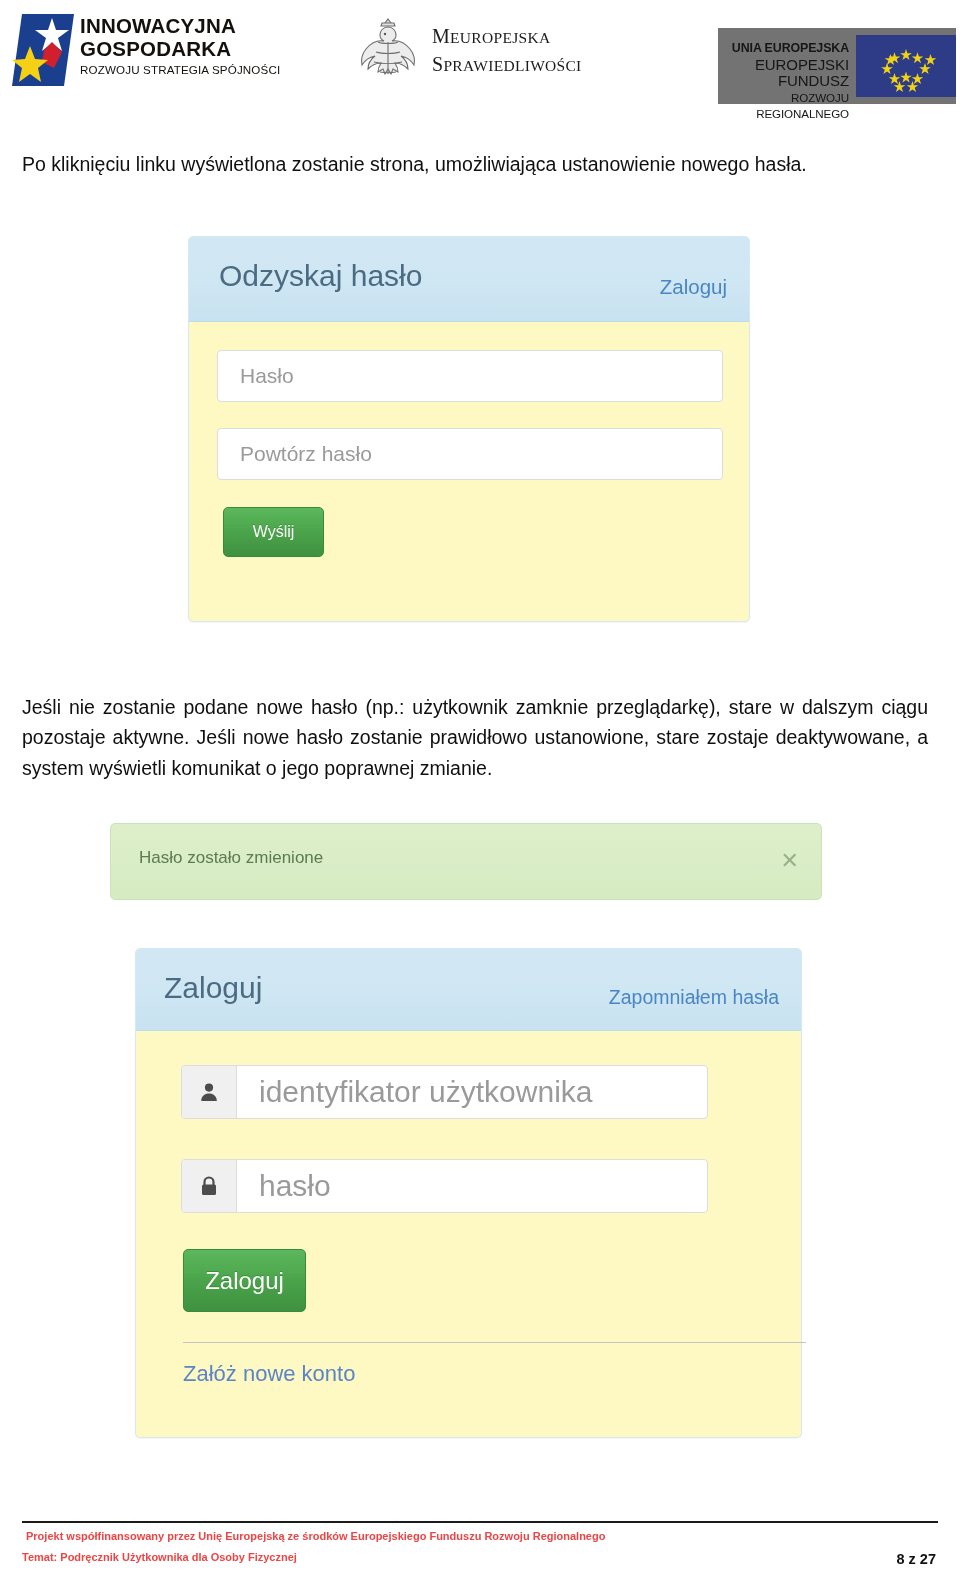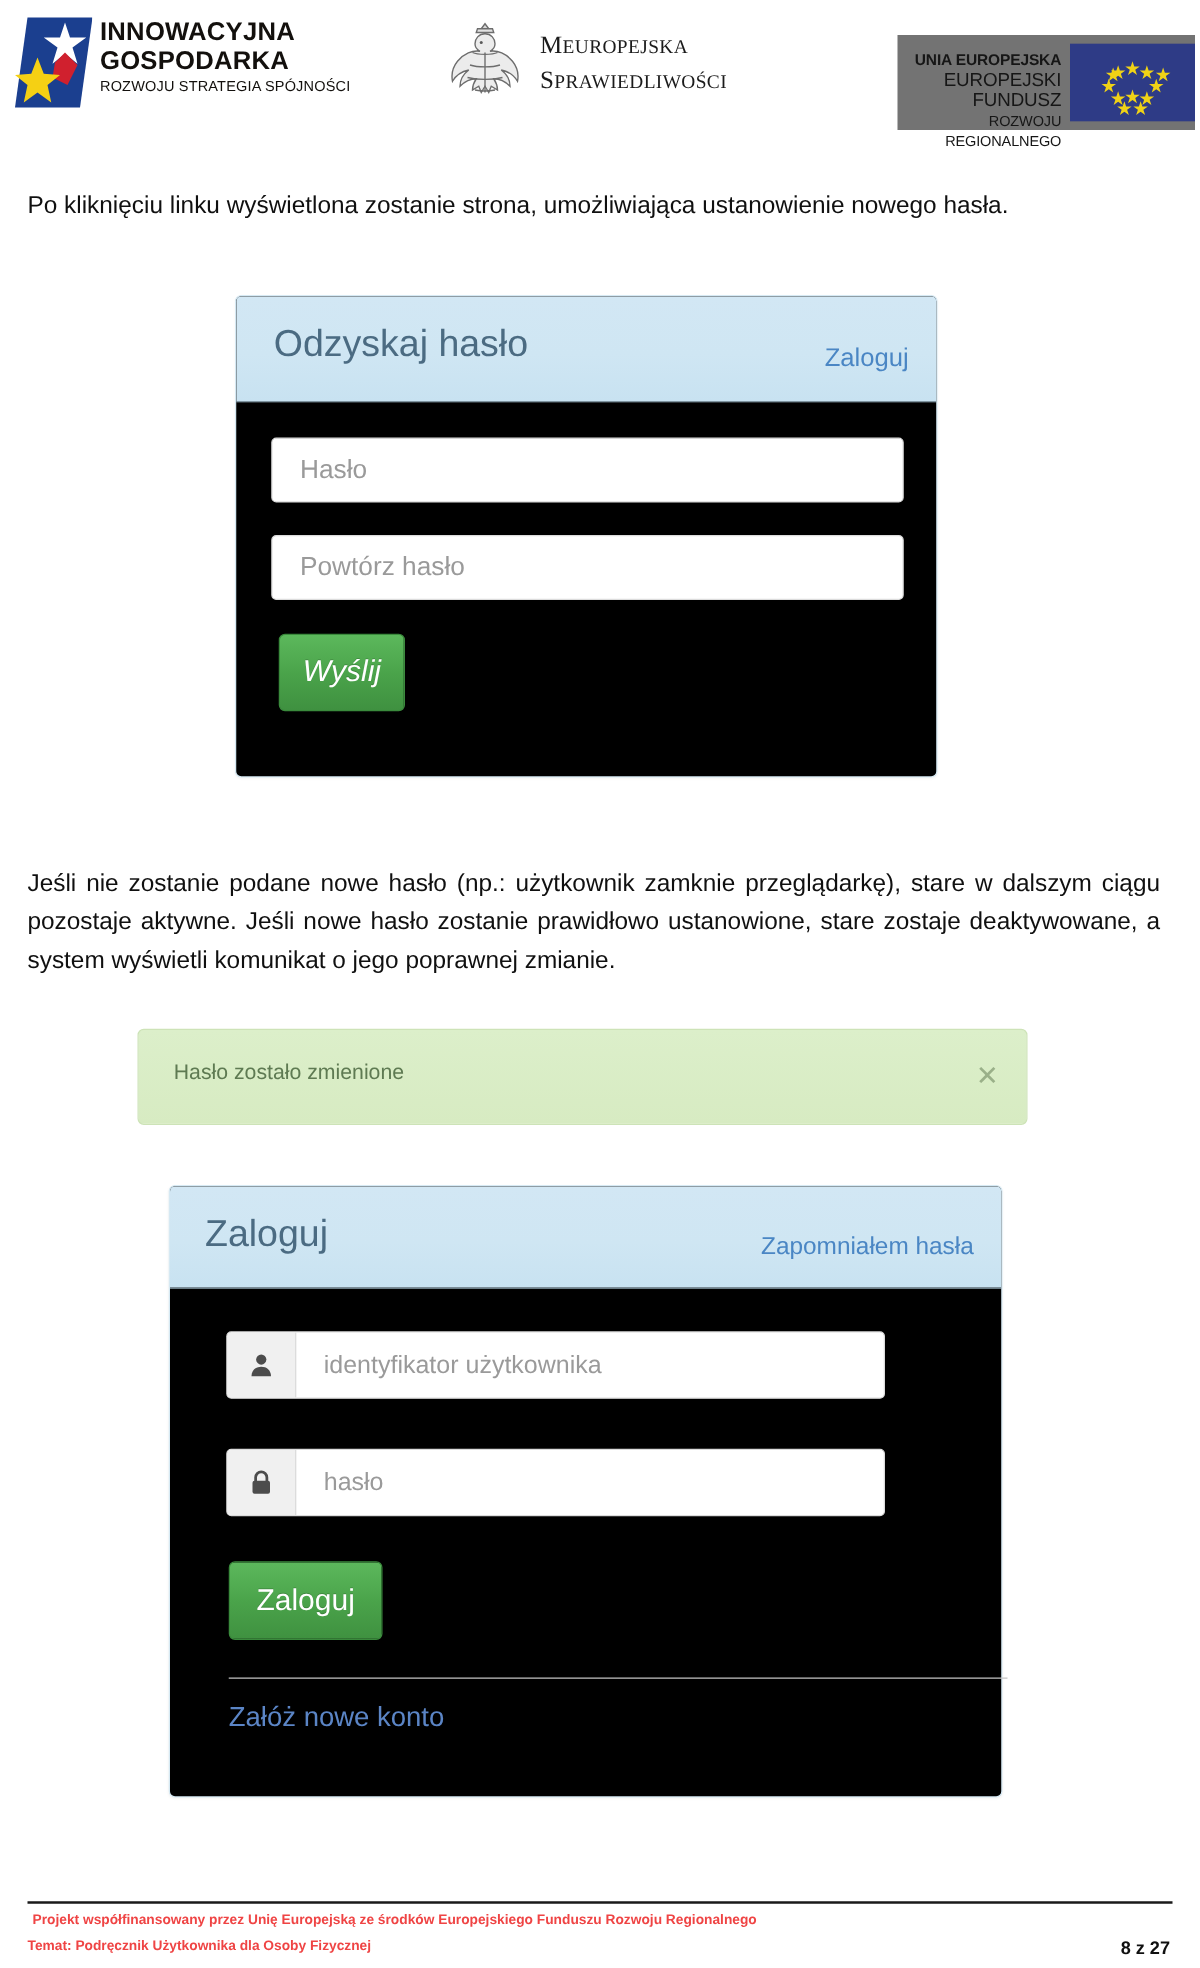--- a/index.html
+++ b/index.html
@@ -111,21 +111,21 @@
     line-height: 30.5px;
     color: #101010;
     text-align: justify;
   }
   #para-intro { left: 22px; top: 129px; width: 916px; }
   #para-mid  { left: 22px; top: 672px; width: 906px; }
 
   
   .panel {
     position: absolute;
-    background: #000000;
+    background: #fef9c3;
     border: 1px solid #d6e9f3;
     border-radius: 5px;
     box-shadow: 0 1px 2px rgba(0,0,0,0.045);
     box-sizing: border-box;
   }
   .panel-heading {
     position: relative;
     background: linear-gradient(to bottom, #d2e7f4 0%, #cfe6f3 55%, #c8e2f1 100%);
     border-bottom: 1px solid #bcdcee;
     border-radius: 4px 4px 0 0;
@@ -172,21 +172,21 @@
   
   #panel-recover {
     left: 188px; top: 236px; width: 562px; height: 386px;
   }
   #panel-recover .panel-heading { height: 85px; width: 100%; }
   #panel-recover .panel-title { left: 30px; top: 22px; font-size: 30px; }
   #panel-recover .panel-link  { right: 22px; top: 38px; font-size: 20.5px; }
   #field-haslo   { left: 28px; top: 113px; width: 506px; height: 52px; }
   #field-powtorz { left: 28px; top: 191px; width: 506px; height: 52px; }
   #panel-recover .field-ph { font-size: 21px; margin-left: 22px; }
-  #btn-wyslij { left: 34px; top: 270px; width: 101px; height: 62px; font-size: 24px; font-style: italic; }
+  #btn-wyslij { left: 34px; top: 270px; width: 101px; height: 50px; font-size: 16px; }
 
   
   #alert-success {
     position: absolute;
     left: 110px; top: 823px; width: 712px; height: 77px;
     box-sizing: border-box;
     background: #d9ecc6;
     background: linear-gradient(to bottom, #dcefca 0%, #d7ebc2 100%);
     border: 1px solid #cde3b7;
     border-radius: 5px;
@@ -237,21 +237,21 @@
     display: flex;
     align-items: center;
     justify-content: center;
     flex: 0 0 54px;
   }
   .input-text {
     flex: 1 1 auto;
     display: flex;
     align-items: center;
     padding-left: 22px;
-    font-size: 20px;
+    font-size: 30px;
     color: #9a9a9a;
     font-family: "Liberation Sans", sans-serif;
   }
   #btn-zaloguj { left: 47px; top: 300px; width: 123px; height: 63px; font-size: 24px; }
   #login-divider {
     position: absolute;
     left: 47px; top: 393px; width: 623px; height: 0;
     border-top: 1px solid #c4c4c4;
   }
   #link-nowe-konto {

